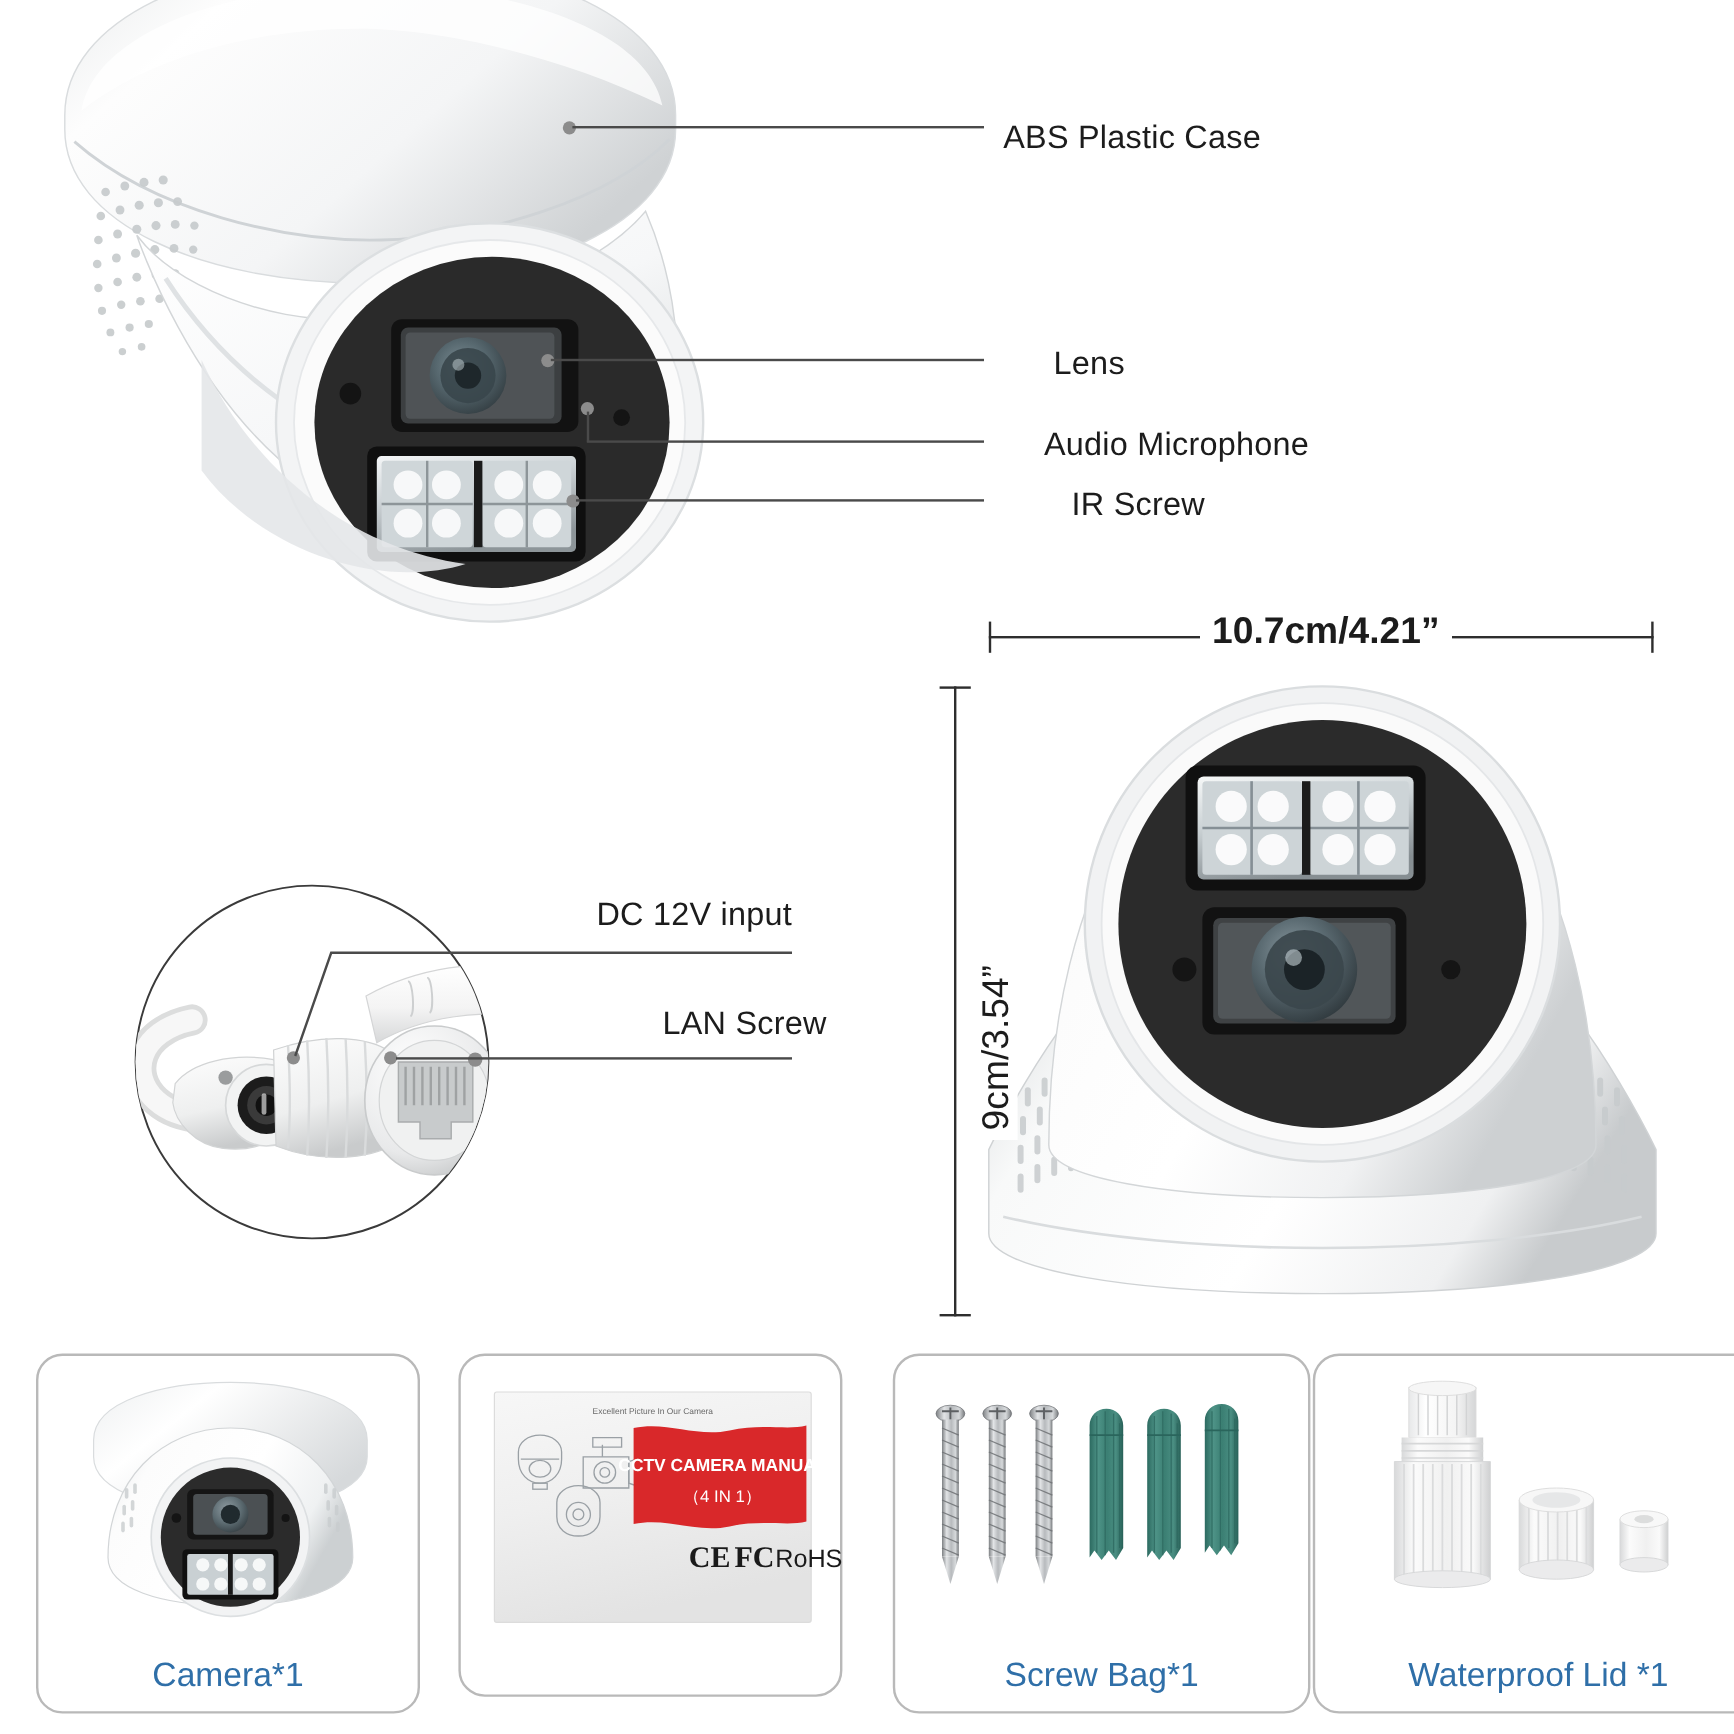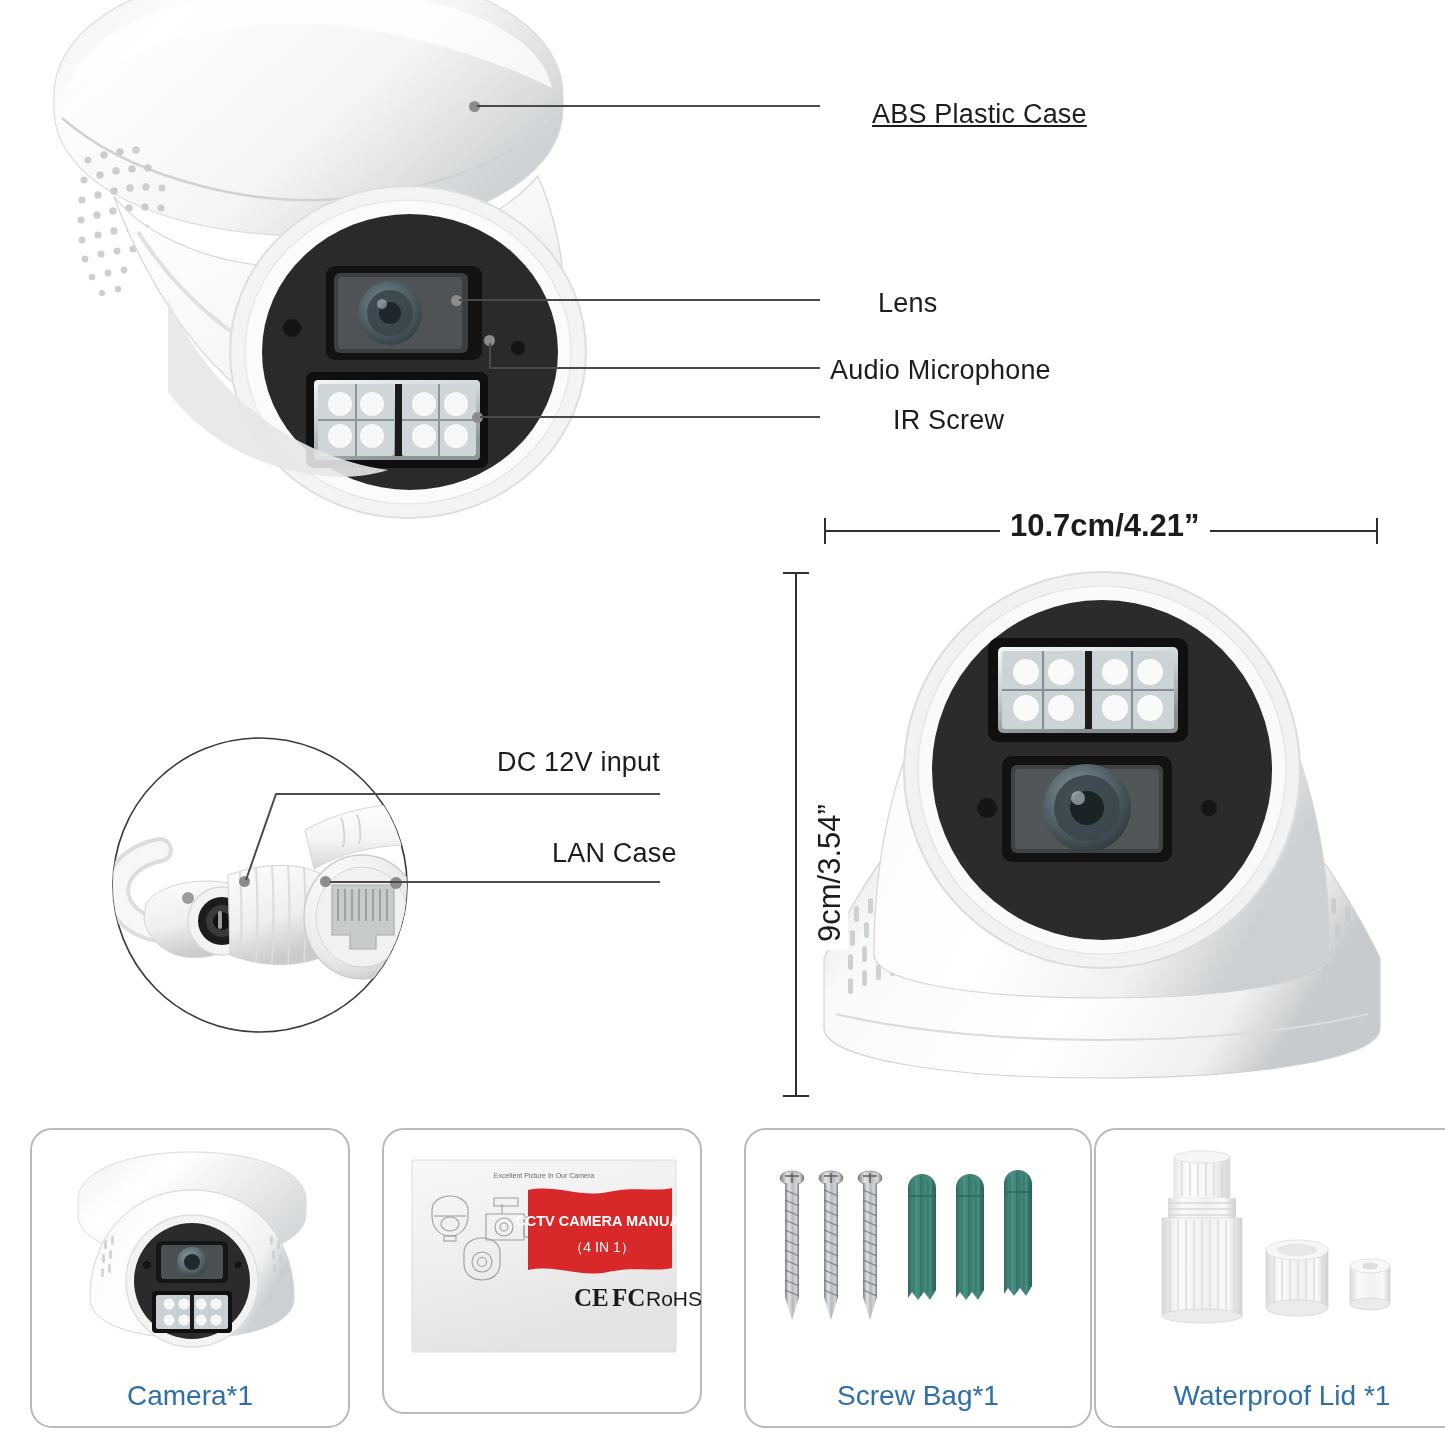--- a/index.html
+++ b/index.html
@@ -253,30 +253,30 @@
       <circle cx="274" cy="328" r="9" fill="#141414"></circle>
 
       <circle cx="500" cy="348" r="7" fill="#141414"></circle>
 
       <path d="M150 300 C190 388 270 456 370 470 C300 492 200 460 150 392 Z" fill="#e4e7e9" opacity="0.9"></path>
     </svg>
   </div>
 
   <div class="leader-dot" style="left:469px; top:101px;"></div>
   <div class="leader" style="left:477px; top:105px; width:343px;"></div>
-  <div class="callout-label" style="left:872px; top:99px;text-decoration:underline;">ABS Plastic Case</div>
+  <div class="callout-label" style="left:836px; top:99px;">ABS Plastic Case</div>
 
   <div class="leader-dot" style="left:451px; top:295px;"></div>
   <div class="leader" style="left:459px; top:299px; width:361px;"></div>
   <div class="callout-label" style="left:878px; top:288px;">Lens</div>
 
   <div class="leader-dot" style="left:484px; top:335px;"></div>
   <div class="leader-v" style="left:489px; top:343px; height:25px;"></div>
   <div class="leader" style="left:489px; top:367px; width:331px;"></div>
-  <div class="callout-label" style="left:830px; top:355px;">Audio Microphone</div>
+  <div class="callout-label" style="left:870px; top:355px;">Audio Microphone</div>
 
   <div class="leader-dot" style="left:472px; top:412px;"></div>
   <div class="leader" style="left:480px; top:416px; width:340px;"></div>
   <div class="callout-label" style="left:893px; top:405px;">IR Screw</div>
 
   <div class="cam-wrap" style="left:100px; top:735px; width:320px; height:300px;">
     <svg width="320" height="300" viewBox="0 0 320 300">
       <defs>
         <linearGradient id="cableWhite" x1="0" y1="0" x2="0" y2="1">
           <stop offset="0%" stop-color="#ffffff"></stop>
@@ -350,21 +350,21 @@
 
   <div class="leader-dot" style="left:239px; top:876px;"></div>
   <div class="leader" style="left:245px; top:788px; width:1px; height:1px; background:none;"></div>
   <svg class="abs" style="left:230px; top:780px;" width="450" height="120">
     <path d="M16 100 L46 14 L430 14" fill="none" stroke="#4a4a4a" stroke-width="2"></path>
   </svg>
   <div class="callout-label" style="left:497px; top:747px;">DC 12V input</div>
 
   <div class="leader-dot" style="left:320px; top:876px;"></div>
   <div class="leader" style="left:330px; top:881px; width:330px;"></div>
-  <div class="callout-label" style="left:552px; top:838px;">LAN Case</div>
+  <div class="callout-label" style="left:552px; top:838px;">LAN Screw</div>
 
   <div class="cam-wrap" style="left:812px; top:558px; width:580px; height:540px;">
     <svg width="580" height="540" viewBox="0 0 580 540">
       <defs>
         <linearGradient id="frontBody" x1="0" y1="0" x2="1" y2="0.5">
           <stop offset="0%" stop-color="#dfe2e4"></stop>
           <stop offset="18%" stop-color="#fbfbfb"></stop>
           <stop offset="55%" stop-color="#ffffff"></stop>
           <stop offset="82%" stop-color="#f0f1f2"></stop>
           <stop offset="100%" stop-color="#cdd0d2"></stop>

